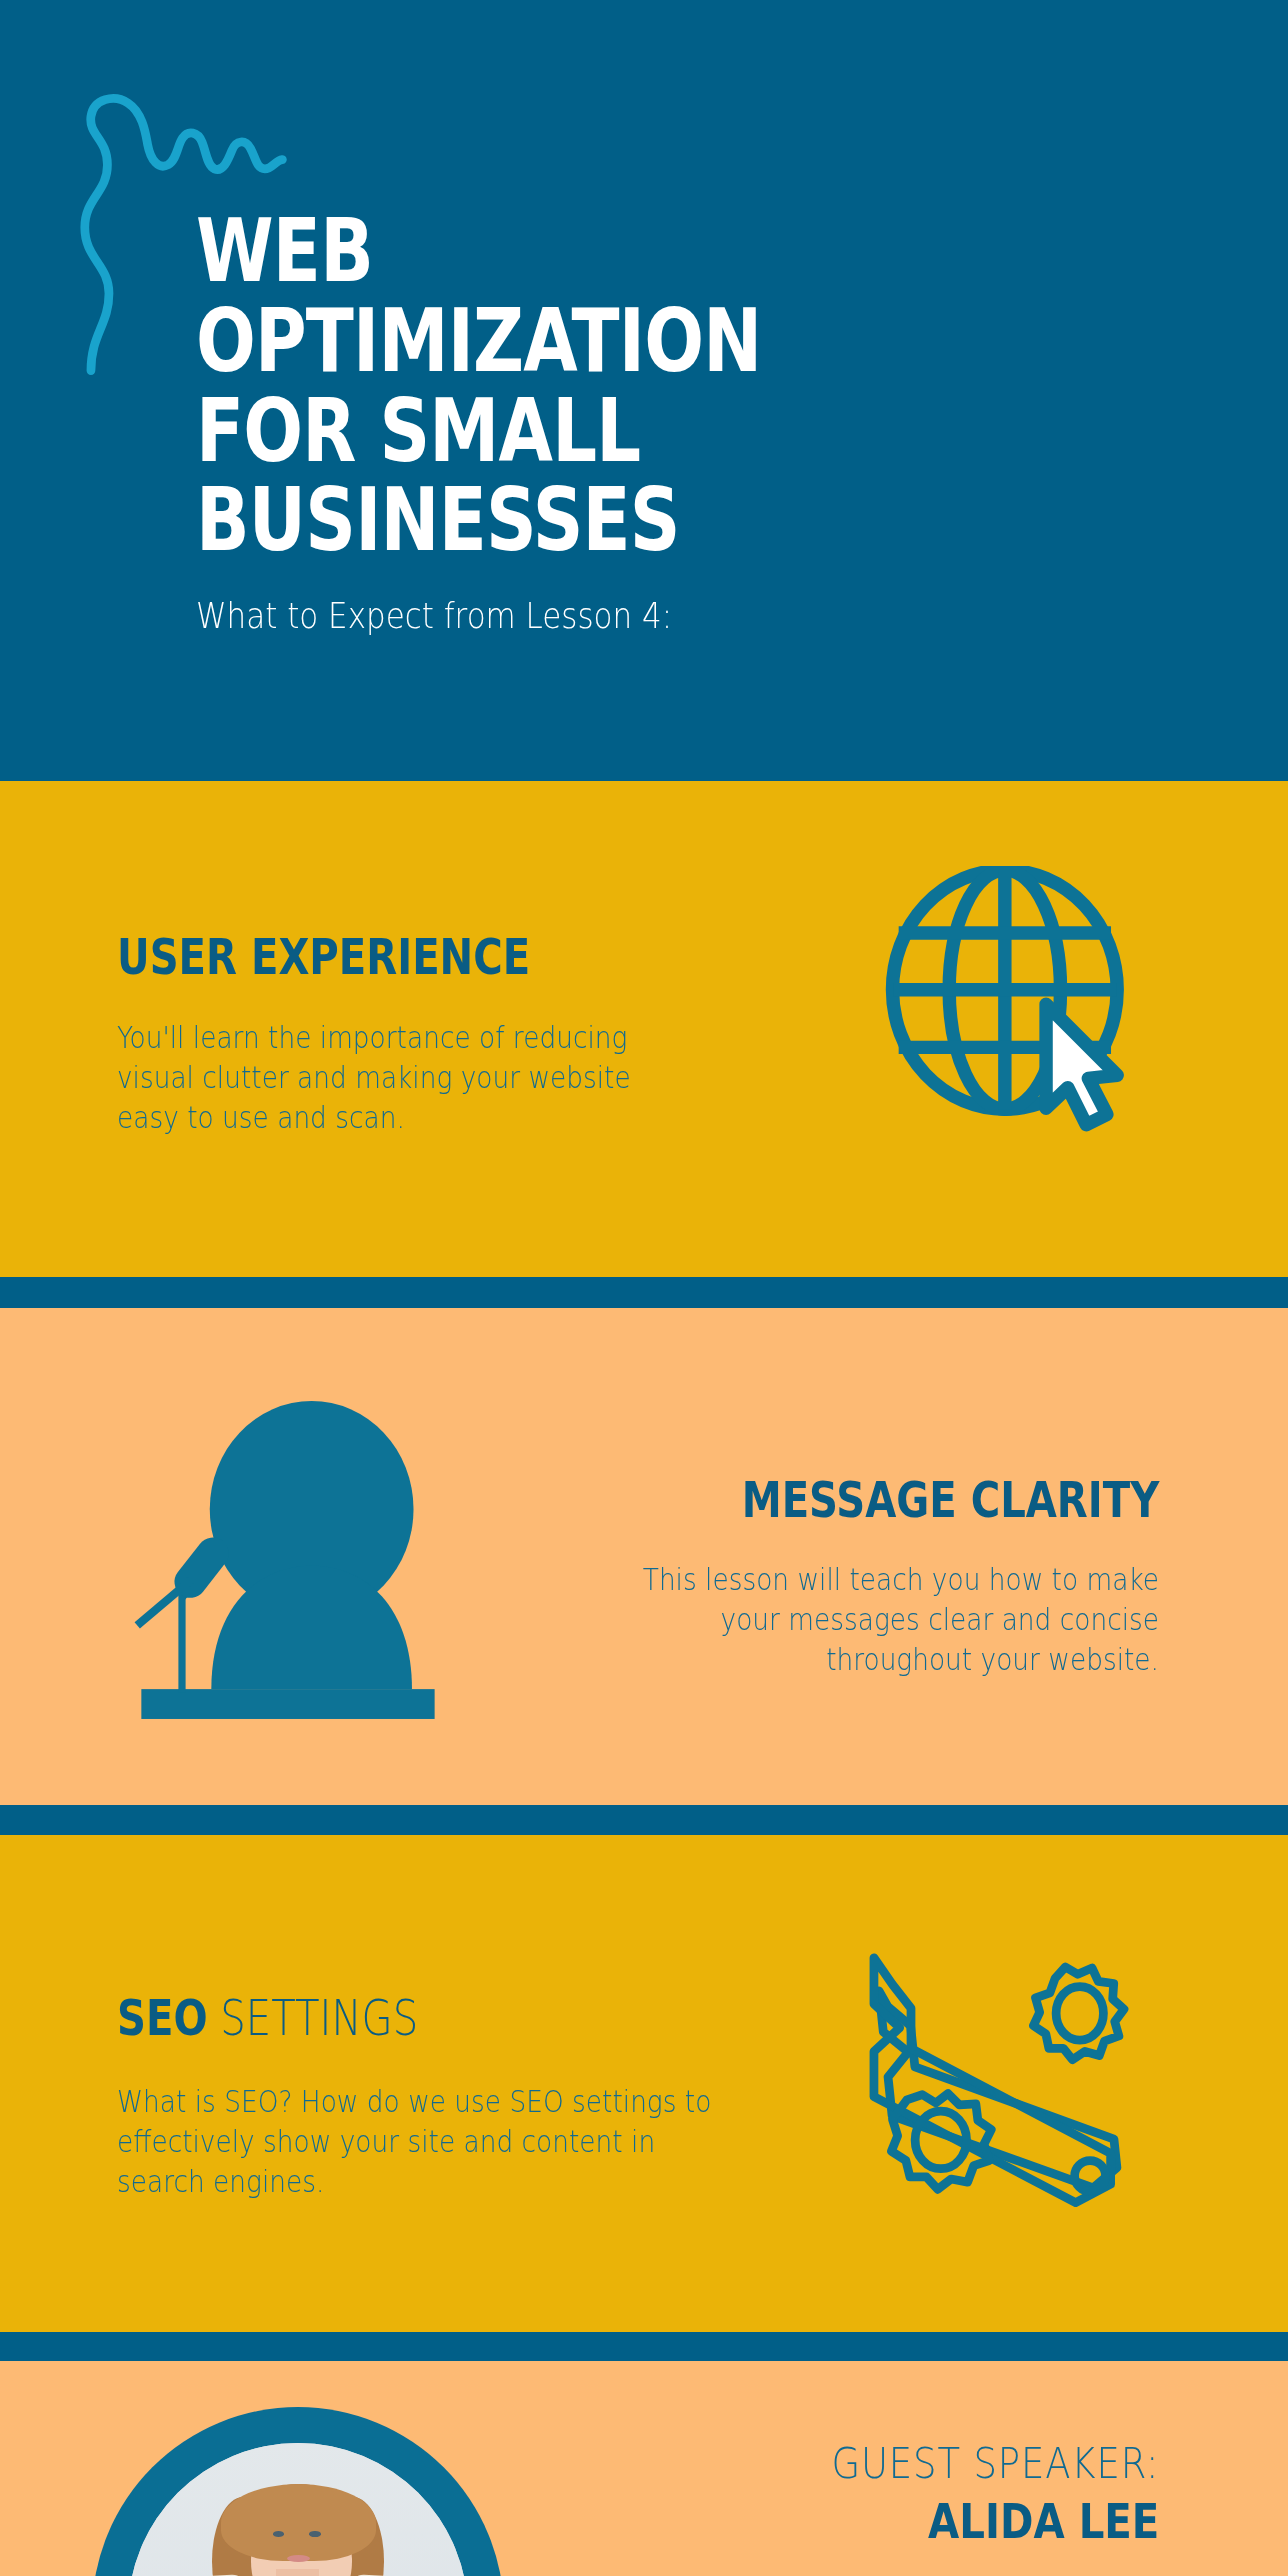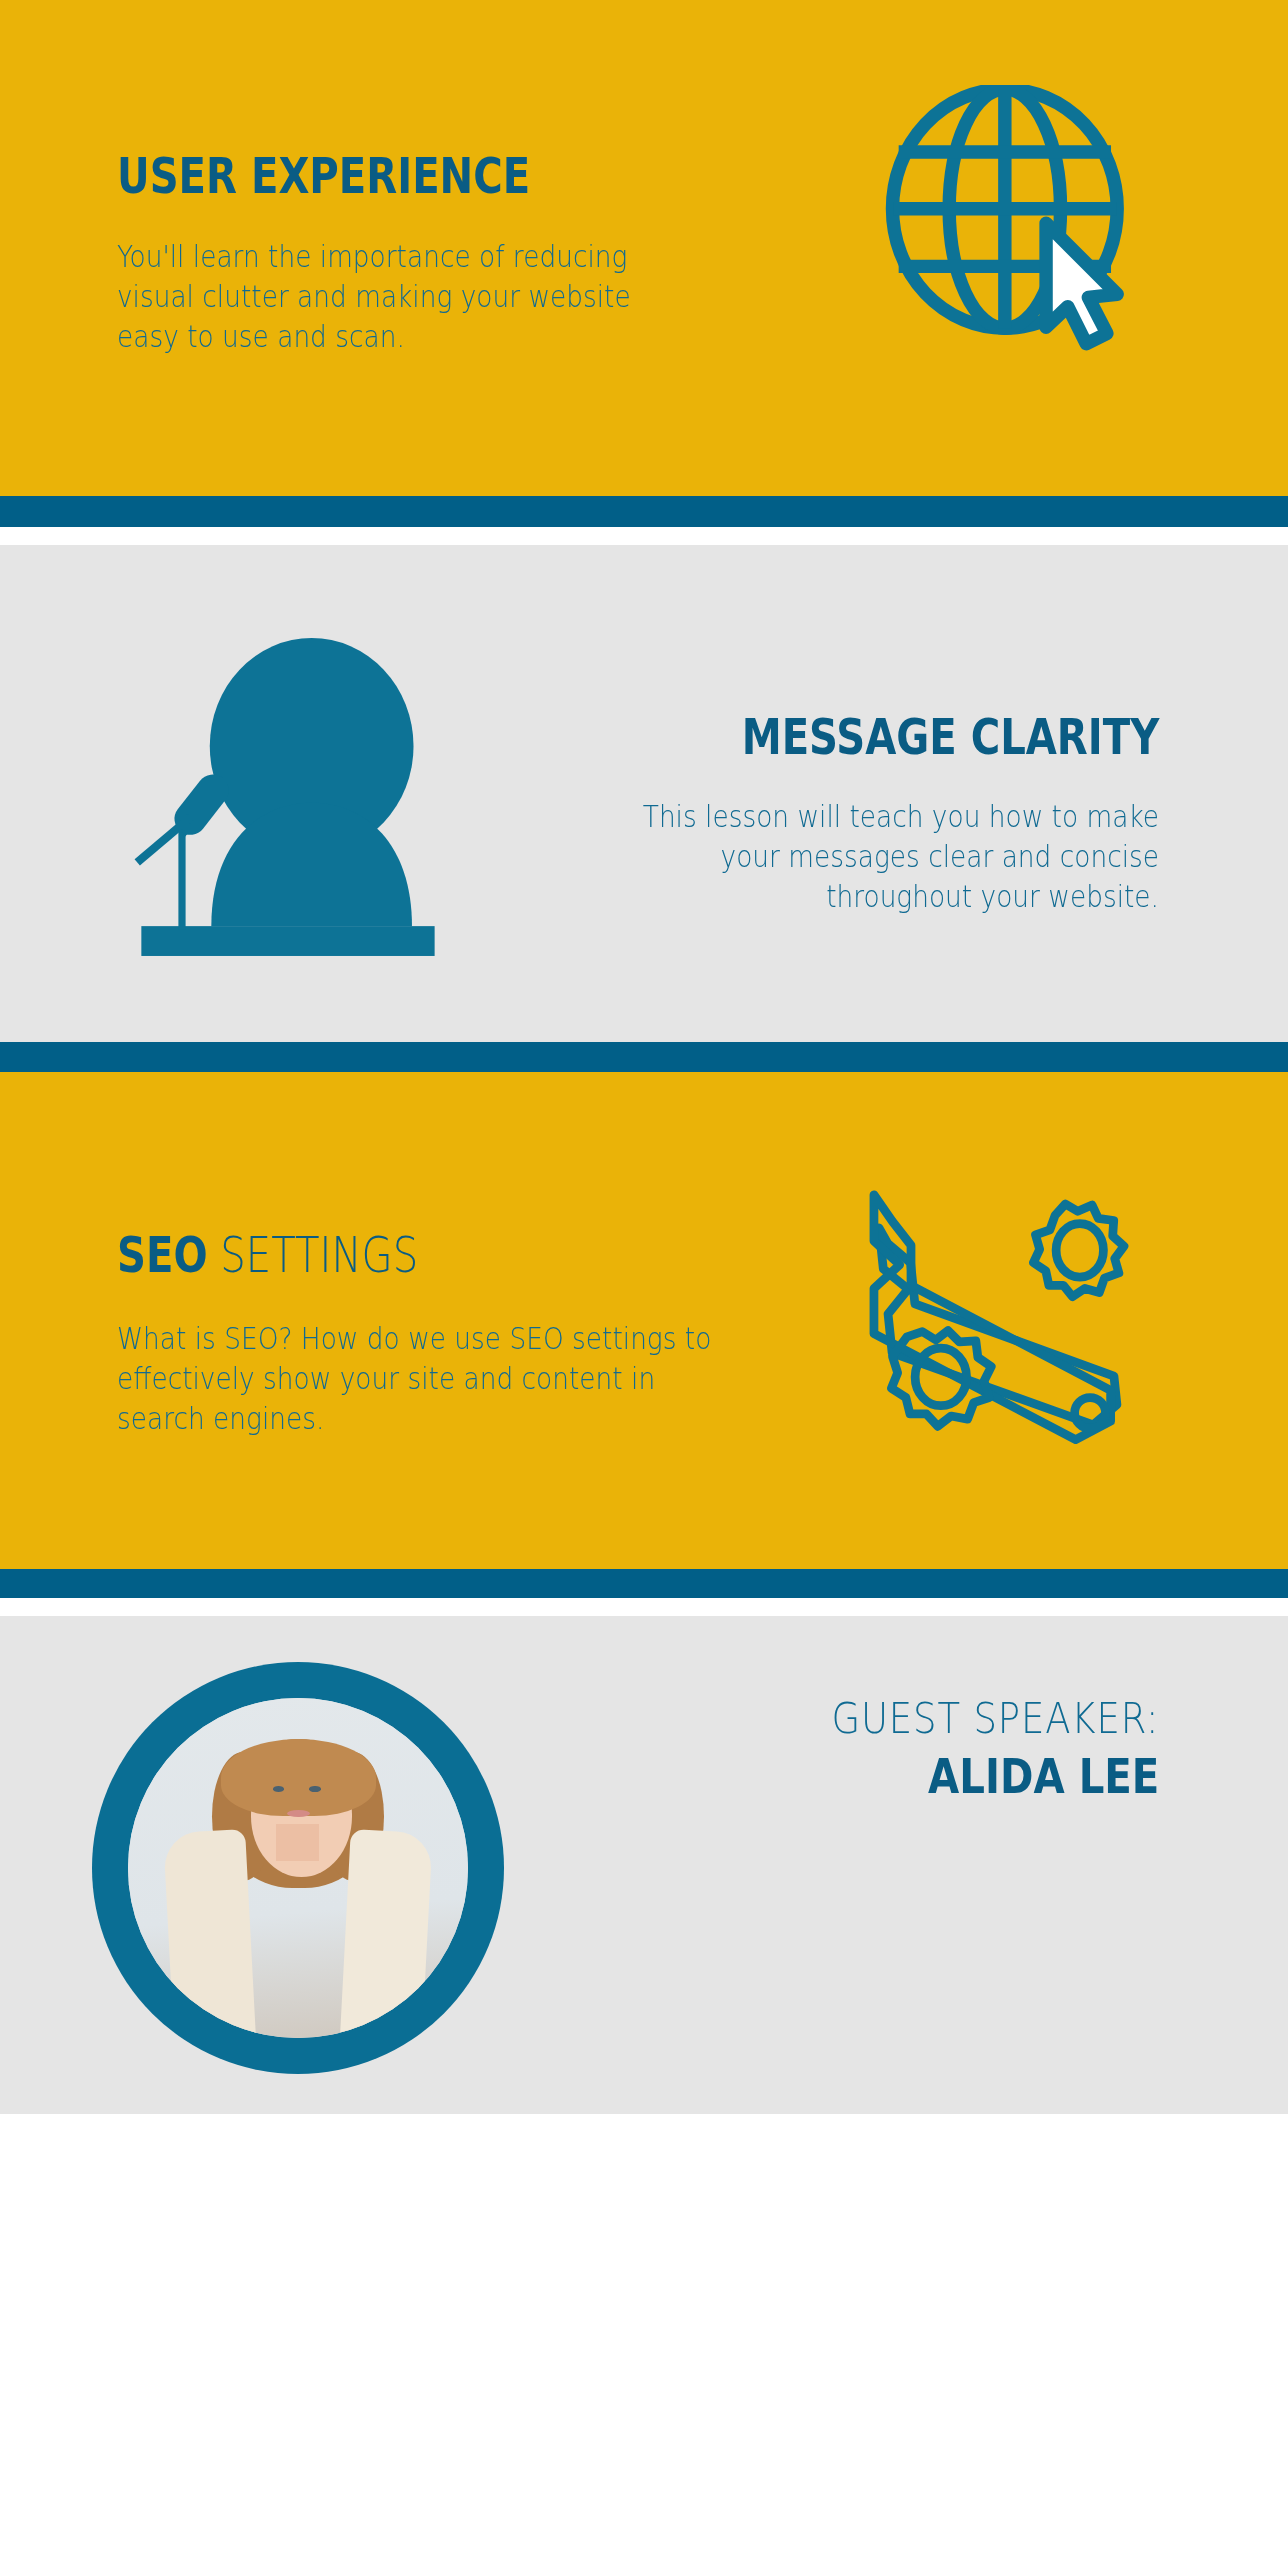--- a/index.html
+++ b/index.html
@@ -41,21 +41,21 @@
     font-size:36px;
     letter-spacing:0px;
     transform:scaleX(0.86);
     transform-origin:left top;
     white-space:nowrap;
   }
 
   
   .sec { position:relative; width:100%; overflow:hidden; }
   .sec-white { background:#eab308; }
-  .sec-lblue { background:#e5e5e5;margin-top:18px; }
+  .sec-lblue { background:#fdba74; }
 
   .head-bold {
     font-family:"DejaVu Sans", sans-serif;
     font-weight:bold;
     color:#0A5C84;
     font-size:49px;
     letter-spacing:0px;
     transform:scaleX(0.82);
     transform-origin:left top;
     white-space:nowrap;
@@ -150,20 +150,41 @@
   .ph-lip { position:absolute; left:50%; top:33%; width:23px; height:7.2px; margin-left:-11.3px; border-radius:50%; background:#d48b86; }
   .ph-neck { position:absolute; left:50%; top:37%; width:43px; height:37px; margin-left:-21.6px; background:#ecbfa4; }
   .ph-blazer-l { position:absolute; left:50%; top:39%; width:82px; height:227px; margin-left:-129px; border-radius:36px 13.4px 9.3px 9.3px; background:#efe6d6; transform:rotate(-3deg); }
   .ph-blazer-r { position:absolute; left:50%; top:39%; width:82px; height:222px; margin-left:47px; border-radius:13.4px 36px 9.3px 9.3px; background:#f1e9da; transform:rotate(3deg); }
 </style>
 </head>
 <body>
 
 <div class="page">
 
+  <section class="hero">
+
+    <div class="hero-squiggle">
+      <svg width="222" height="319" viewBox="0 0 430 620" fill="none" xmlns="http://www.w3.org/2000/svg">
+        <path d="M40 590 C 40 520, 75 500, 75 440 C 75 385, 28 372, 28 312
+                 C 28 255, 72 244, 72 190 C 72 140, 35 132, 40 96
+                 C 45 62, 85 52, 112 70 C 140 88, 146 128, 150 150
+                 C 156 182, 172 200, 190 190 C 207 180, 208 152, 218 138
+                 C 229 122, 248 126, 256 146 C 264 166, 266 192, 280 198
+                 C 296 205, 306 182, 314 162 C 322 142, 340 140, 350 158
+                 C 360 176, 362 198, 378 198 C 392 198, 398 182, 412 180" stroke="#19A3CC" stroke-width="17" stroke-linecap="round" fill="none"></path>
+      </svg>
+    </div>
+
+    <div class="hero-text">
+      <div class="hero-title">WEB OPTIMIZATION
+FOR SMALL
+BUSINESSES</div>
+      <div class="hero-sub">What to Expect from Lesson 4:</div>
+    </div>
+  </section>
 
   <section class="sec sec-white" id="sec1">
     <div class="head-bold t-head">USER EXPERIENCE</div>
     <div class="body-txt t-body">You'll learn the importance of reducing visual clutter and making your website easy to use and scan.</div>
 
     <div style="position:absolute; left:876px; top:85px;">
       <svg width="268" height="268" viewBox="0 0 520 520" xmlns="http://www.w3.org/2000/svg" fill="none">
         <g stroke="#0D7396" stroke-width="26" fill="none">
           <ellipse cx="250" cy="240" rx="218" ry="232"></ellipse>
           <ellipse cx="250" cy="240" rx="108" ry="232"></ellipse>

